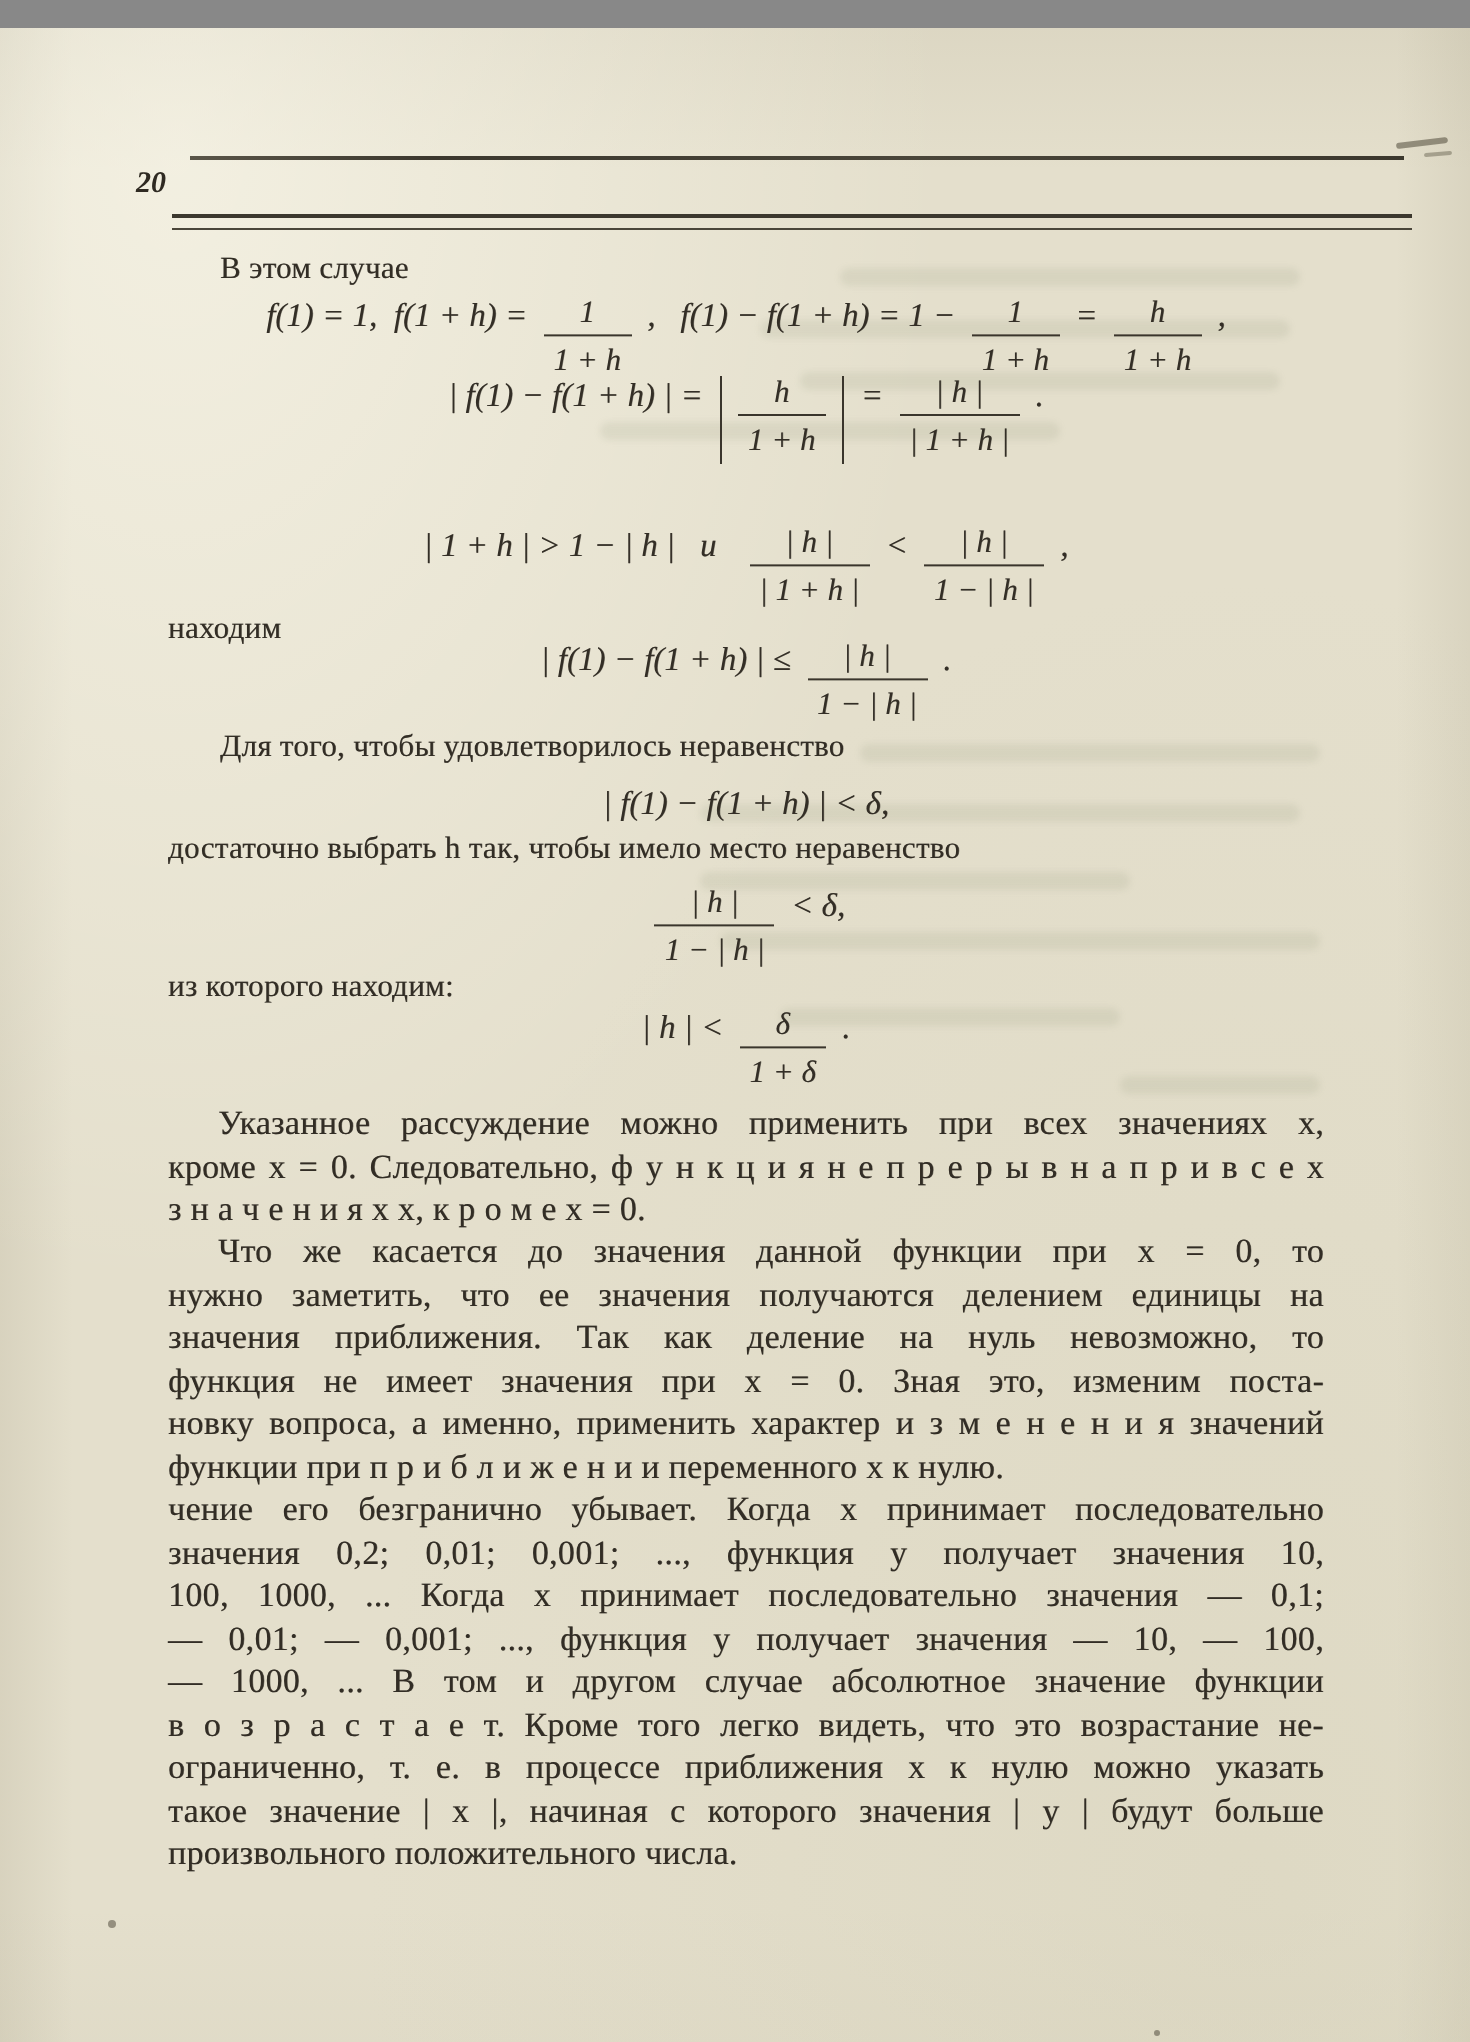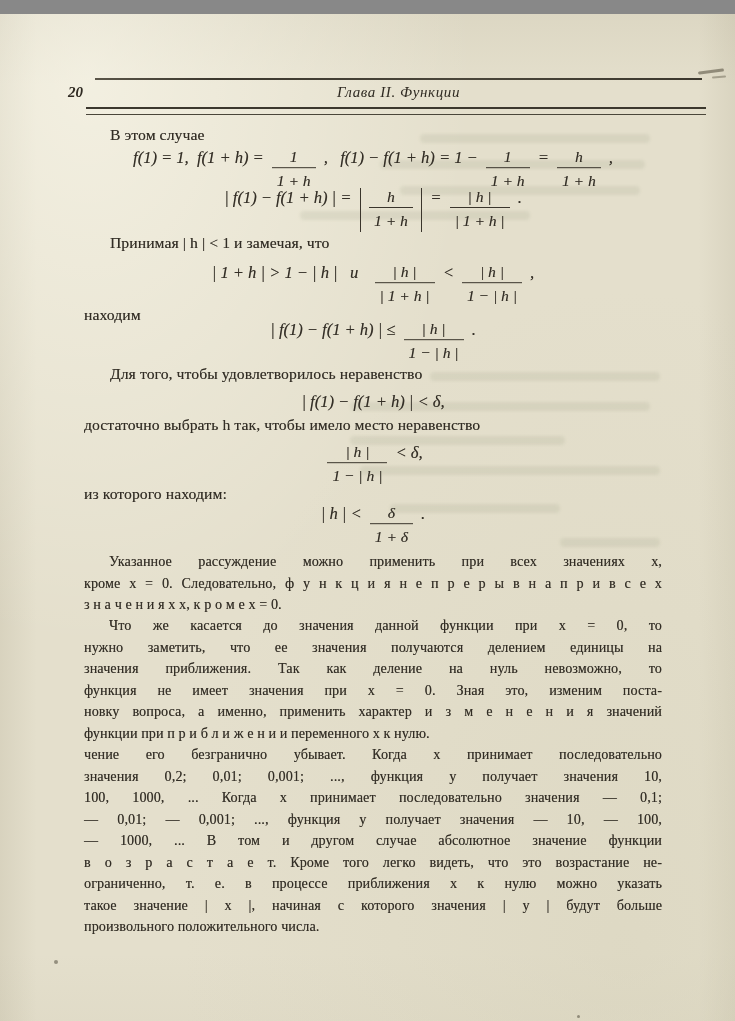--- a/index.html
+++ b/index.html
@@ -38,38 +38,37 @@
   
   .formula{position:absolute;left:0;width:100%;display:flex;justify-content:center;align-items:flex-start;
     font-style:italic;font-size:16.5px;color:#332e26;transform:translateY(-50%);
     text-shadow:0.25px 0 0 rgba(50,45,37,0.5);}
   .mtext{white-space:pre;}
   .frac{display:inline-flex;flex-direction:column;align-items:center;margin:0 4px;font-size:15.5px;line-height:1.15;}
   .frac .num{padding:0 5px 1px;}
   .frac .den{padding:4px 5px 0;border-top:1.4px solid #3a352c;}
   .tbar{display:inline-block;width:1.5px;height:44px;background:#3a352c;margin:0 4px;}
   
-  .para{position:absolute;left:0;width:100%;font-size:14px;line-height:21.5px;
+  .para{position:absolute;left:0;width:100%;font-size:17px;line-height:21.5px;
     letter-spacing:0.15px;color:#322d25;text-shadow:0.25px 0 0 rgba(50,45,37,0.55);}
   .pline{text-align:justify;text-align-last:justify;white-space:normal;}
   .pline.first{padding-left:25px;box-sizing:border-box;}
   .pline.last{text-align-last:left;}
   
   .smudge{position:absolute;height:9px;border-radius:5px;background:rgba(128,142,108,0.13);filter:blur(1.6px);}
   .dot{position:absolute;border-radius:50%;background:rgba(70,64,50,0.5);}
 </style>
 </head>
 <body>
 
 <div class="scan">
 
   <div class="hdr-rule-top"></div>
   <div class="hdr-row">
     <span class="page-num">20</span>
-    <span class="chapter">Глава II. Функции</span>
   </div>
   <div class="hdr-rule-dbl"></div>
   <div class="hdr-scuff"></div>
   <div class="hdr-scuff2"></div>
 
   <div class="smudge" style="left:420px;top:120px;width:230px;"></div>
   <div class="smudge" style="left:380px;top:146px;width:265px;"></div>
   <div class="smudge" style="left:400px;top:172px;width:240px;"></div>
   <div class="smudge" style="left:300px;top:197px;width:230px;"></div>
   <div class="smudge" style="left:430px;top:358px;width:230px;"></div>
@@ -112,21 +111,20 @@
         </span>
         <span class="tbar"></span>
         <span class="mtext"> = </span>
         <span class="frac">
           <span class="num">| h |</span>
           <span class="den">| 1 + h |</span>
         </span>
         <span class="mtext"> .</span>
       </div>
 
-    <div class="tline ind" style="top:220px">Принимая  | h | &lt; 1  и замечая, что</div>
 
     <div class="formula" style="top:270px">
         <span class="mtext">| 1 + h | &gt; 1 − | h |   и   </span>
         <span class="frac">
           <span class="num">| h |</span>
           <span class="den">| 1 + h |</span>
         </span>
         <span class="mtext"> &lt; </span>
         <span class="frac">
           <span class="num">| h |</span>

